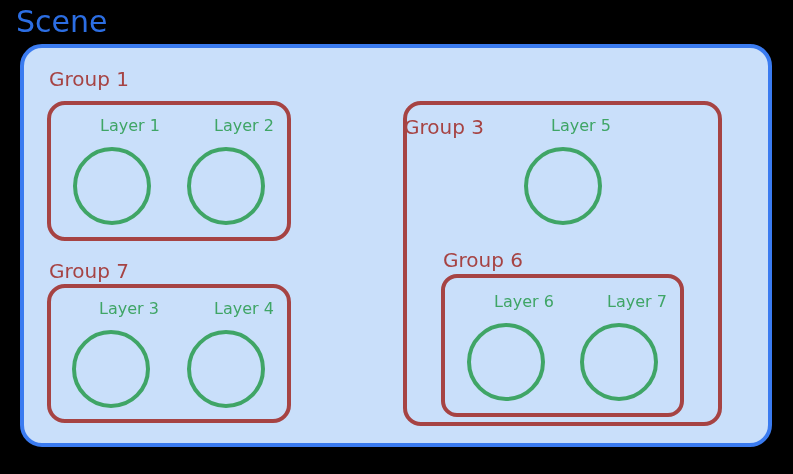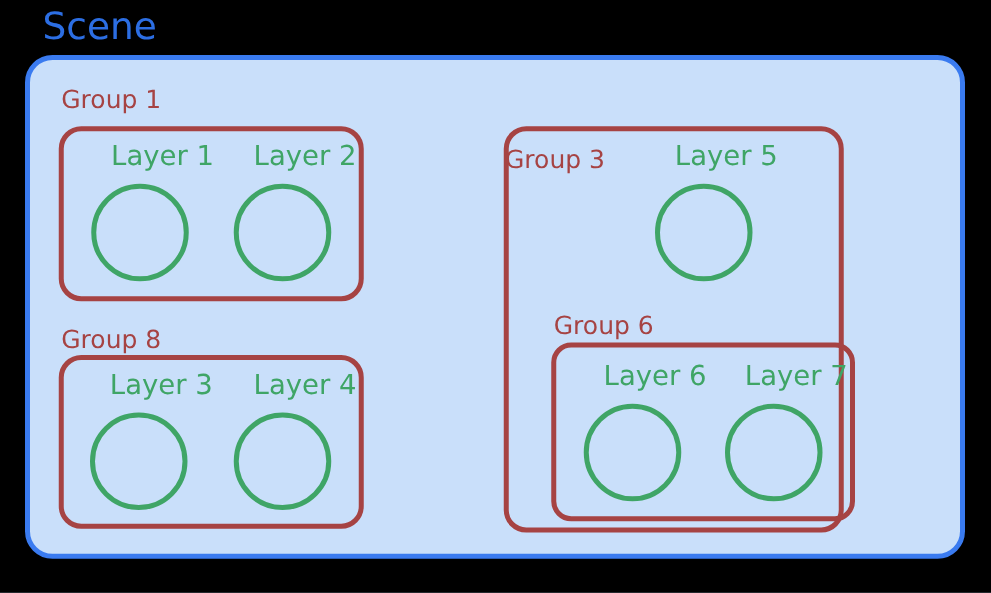--- a/index.html
+++ b/index.html
@@ -10,21 +10,21 @@
   .stage {
     position: relative;
     width: 793px;
     height: 474px;
     background: #000000;
     font-family: "DejaVu Sans", "Liberation Sans", sans-serif;
     overflow: hidden;
   }
   .scene-title {
     position: absolute;
-    left: 34px;
+    left: 16px;
     top: 4px;
     font-size: 30px;
     line-height: 36px;
     color: #2c6ee3;
   }
   .scene-box {
     position: absolute;
     left: 20px;
     top: 44px;
     width: 752px;
@@ -48,41 +48,41 @@
     border-radius: 18px;
   }
   .layer-item {
     position: absolute;
     width: 90px;
     display: flex;
     flex-direction: column;
     align-items: center;
   }
   .layer-label {
-    font-size: 22px;
+    font-size: 16px;
     line-height: 26px;
     color: #3fa566;
     white-space: nowrap;
     margin-bottom: 8px;
     margin-left: 36px;
   }
   .layer-circle {
     width: 78px;
     height: 78px;
     box-sizing: border-box;
     border: 4px solid #3fa566;
     border-radius: 50%;
   }
   
   .g1-label { left: 25px; top: 17px; }
   .g1-box   { left: 23px; top: 53px;  width: 244px; height: 140px; }
   .g2-label { left: 25px; top: 209px; }
   .g2-box   { left: 23px; top: 236px; width: 244px; height: 139px; }
   .g3-label { left: 380px; top: 17px; margin-top: 48px; }
-  .g3-box   { left: 379px; top: 53px; width: 272px; height: 325px; }
+  .g3-box   { left: 379px; top: 53px; width: 319px; height: 325px; }
   .g4-label { left: 36px; top: 141px; }
   .g4-box   { left: 34px; top: 169px; width: 243px; height: 143px; border-radius: 16px; }
 </style>
 </head>
 <body>
 
 <div class="stage">
 
   <div class="scene-title">Scene</div>
 
@@ -93,21 +93,21 @@
       <div class="layer-item" style="left:16px; top:8px;">
         <div class="layer-label">Layer 1</div>
         <div class="layer-circle"></div>
       </div>
       <div class="layer-item" style="left:130px; top:8px;">
         <div class="layer-label">Layer 2</div>
         <div class="layer-circle"></div>
       </div>
     </div>
 
-    <div class="group-label g2-label">Group 8</div>
+    <div class="group-label g2-label">Group 7</div>
     <div class="group-box g2-box">
       <div class="layer-item" style="left:15px; top:8px;">
         <div class="layer-label">Layer 3</div>
         <div class="layer-circle"></div>
       </div>
       <div class="layer-item" style="left:130px; top:8px;">
         <div class="layer-label">Layer 4</div>
         <div class="layer-circle"></div>
       </div>
     </div>

